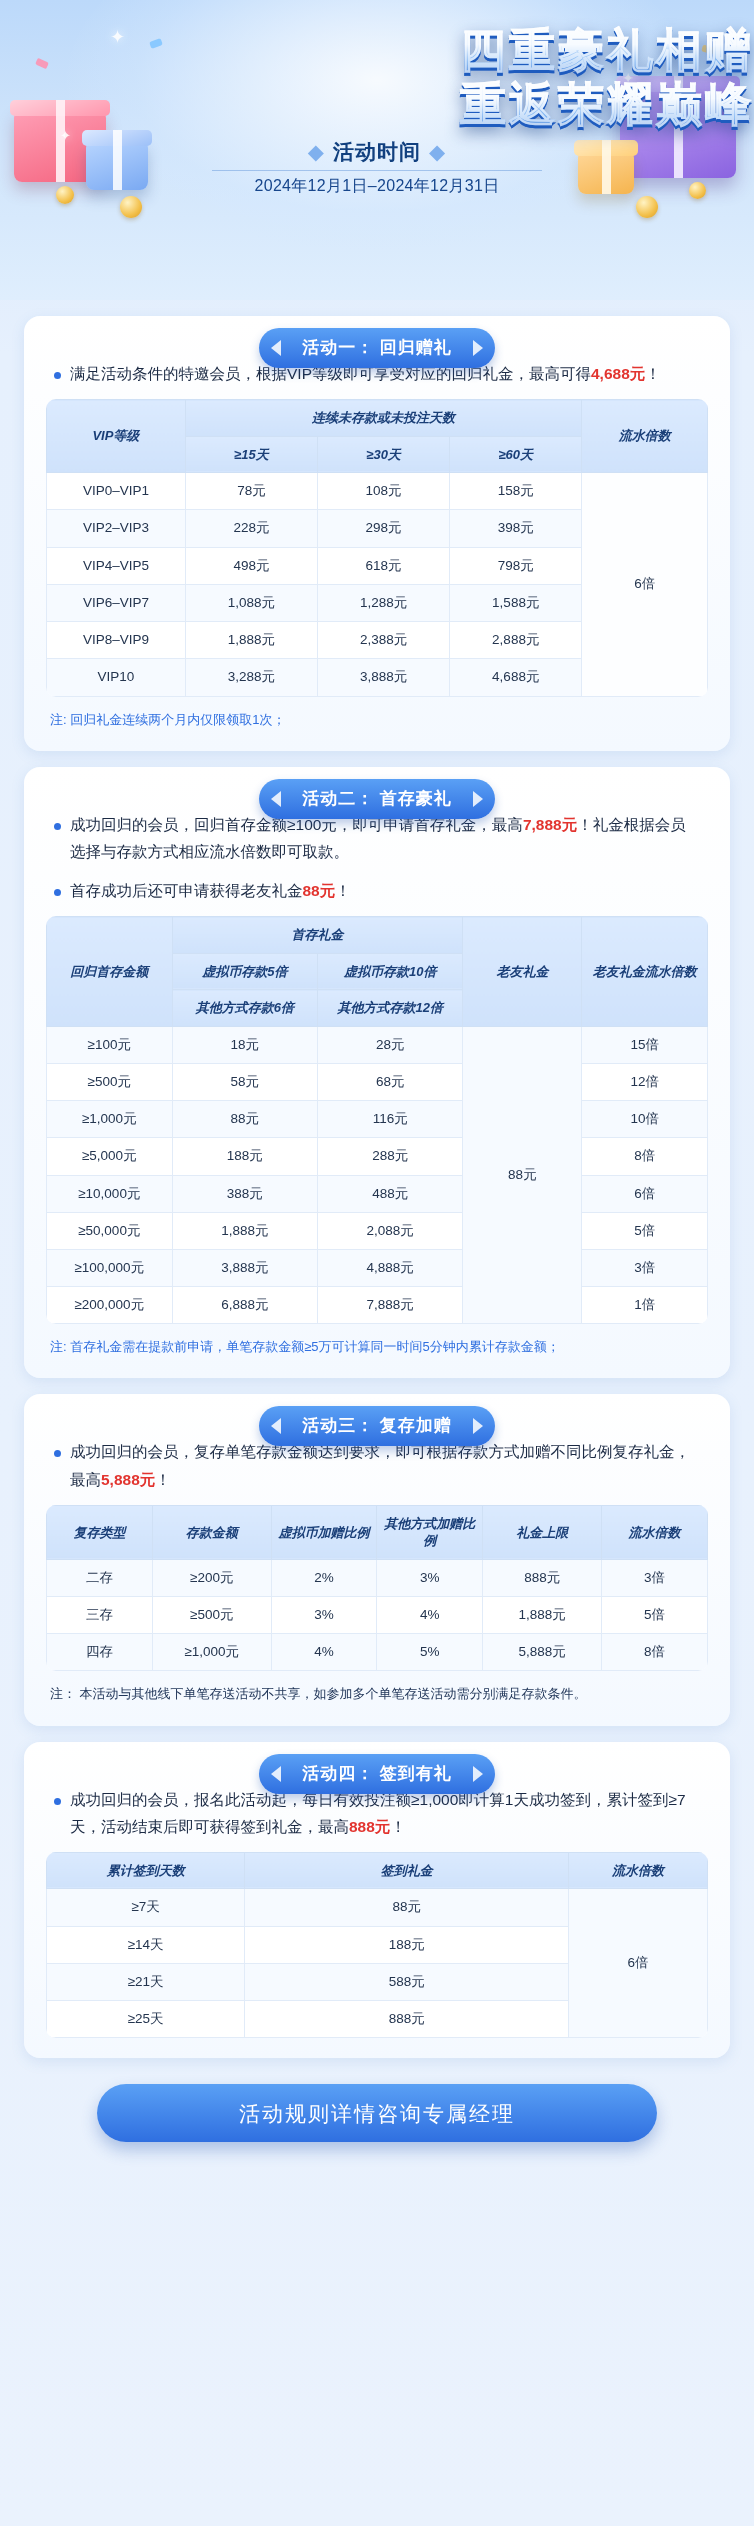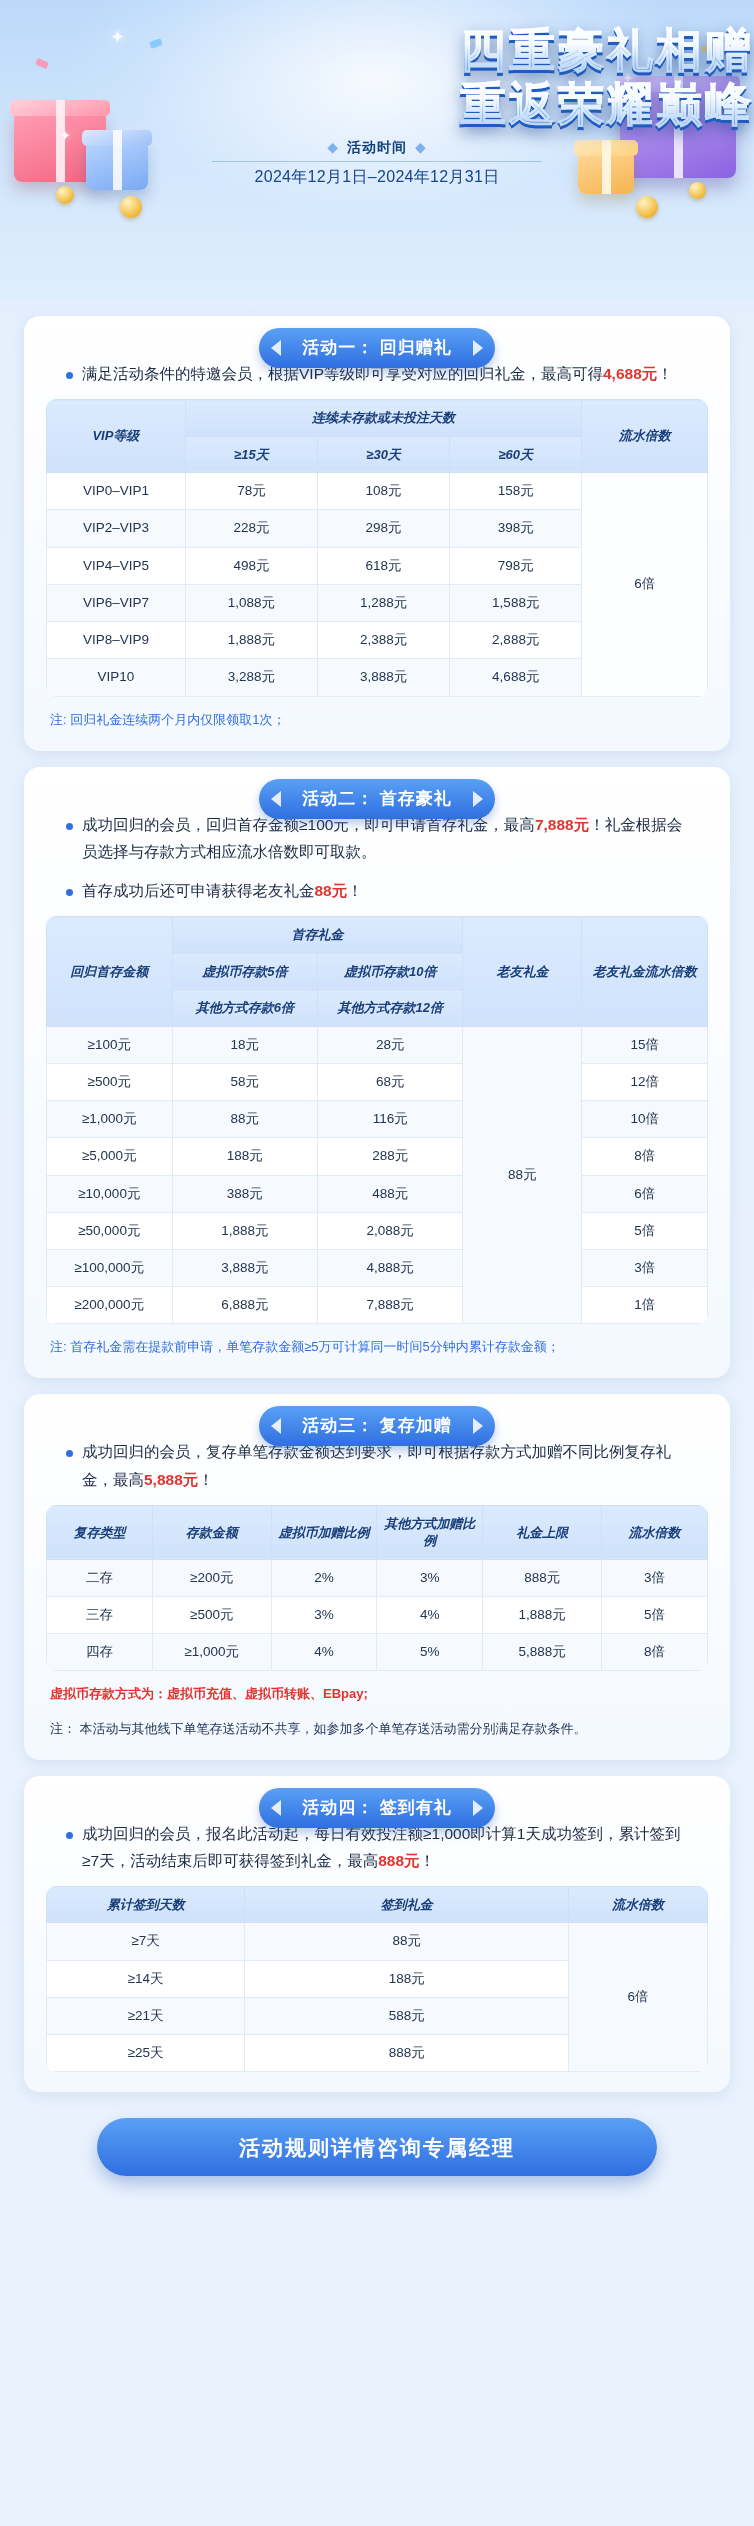--- a/index.html
+++ b/index.html
@@ -82,21 +82,21 @@
   .date-bar {
     position: relative;
     margin: 6px auto 0;
     width: 330px;
     text-align: center;
     color: #1b4f9c;
     z-index: 3;
   }
   .date-label {
     display: inline-block;
-    font-size: 14px;
+    font-size: 21px;
     font-weight: bold;
     color: #11407f;
     letter-spacing: 1px;
     margin-bottom: 4px;
   }
   .date-label .wing { color: #7fb0ee; margin: 0 8px; font-weight: normal; }
   .date-value {
     font-size: 16px;
     color: #17468c;
     border-top: 1px solid rgba(90,145,215,.45);
@@ -141,21 +141,21 @@
     border-bottom: 8px solid transparent;
   }
   .ribbon:before { left: 12px; border-right: 10px solid rgba(255,255,255,.85); }
   .ribbon:after  { right: 12px; border-left: 10px solid rgba(255,255,255,.85); }
 
   .bullet {
     display: flex;
     font-size: 15.5px;
     color: #1b2a44;
     line-height: 1.75;
-    margin: 10px 20px 12px;
+    margin: 10px 8px 12px;
   }
   .bullet .dot {
     flex: 0 0 auto;
     width: 7px; height: 7px; border-radius: 50%;
     background: #2f6fe0;
     margin: 12px 9px 0 0;
   }
   .bullet p { margin: 0; }
   .hl { color: #e2342f; font-weight: bold; }
 
@@ -206,21 +206,21 @@
   }
   .cta {
     display: inline-block;
     width: 560px;
     height: 58px;
     line-height: 58px;
     border-radius: 29px;
     background: linear-gradient(180deg,#5aa0f5 0%, #2f6fe0 100%);
     color: #fff;
     font-size: 21px;
-    font-weight: bold;
+    font-weight: normal;
     letter-spacing: 2px;
     box-shadow: 0 8px 16px rgba(40,90,180,.32);
     cursor: pointer;
     border: none;
   }
 </style>
 </head>
 <body>
 
 <div class="page">
@@ -486,21 +486,20 @@
         <td>四存</td>
         <td>≥1,000元</td>
         <td>4%</td>
         <td>5%</td>
         <td>5,888元</td>
         <td>8倍</td>
       </tr>
     </tbody>
       </table>
 
-    <div class="note red">虚拟币存款方式为：虚拟币充值、虚拟币转账、EBpay;</div>
     <div class="note dark">注： 本活动与其他线下单笔存送活动不共享，如参加多个单笔存送活动需分别满足存款条件。</div>
   </div>
 
   <div class="card">
     <div class="ribbon">活动四： 签到有礼</div>
 
     <div class="bullet">
       <span class="dot"></span>
       <p>
         <span>成功回归的会员，报名此活动起，每日有效投注额≥1,000即计算1天成功签到，累计签到≥7天，活动结束后即可获得签到礼金，最高</span><span class="hl">888元</span><span>！</span>

